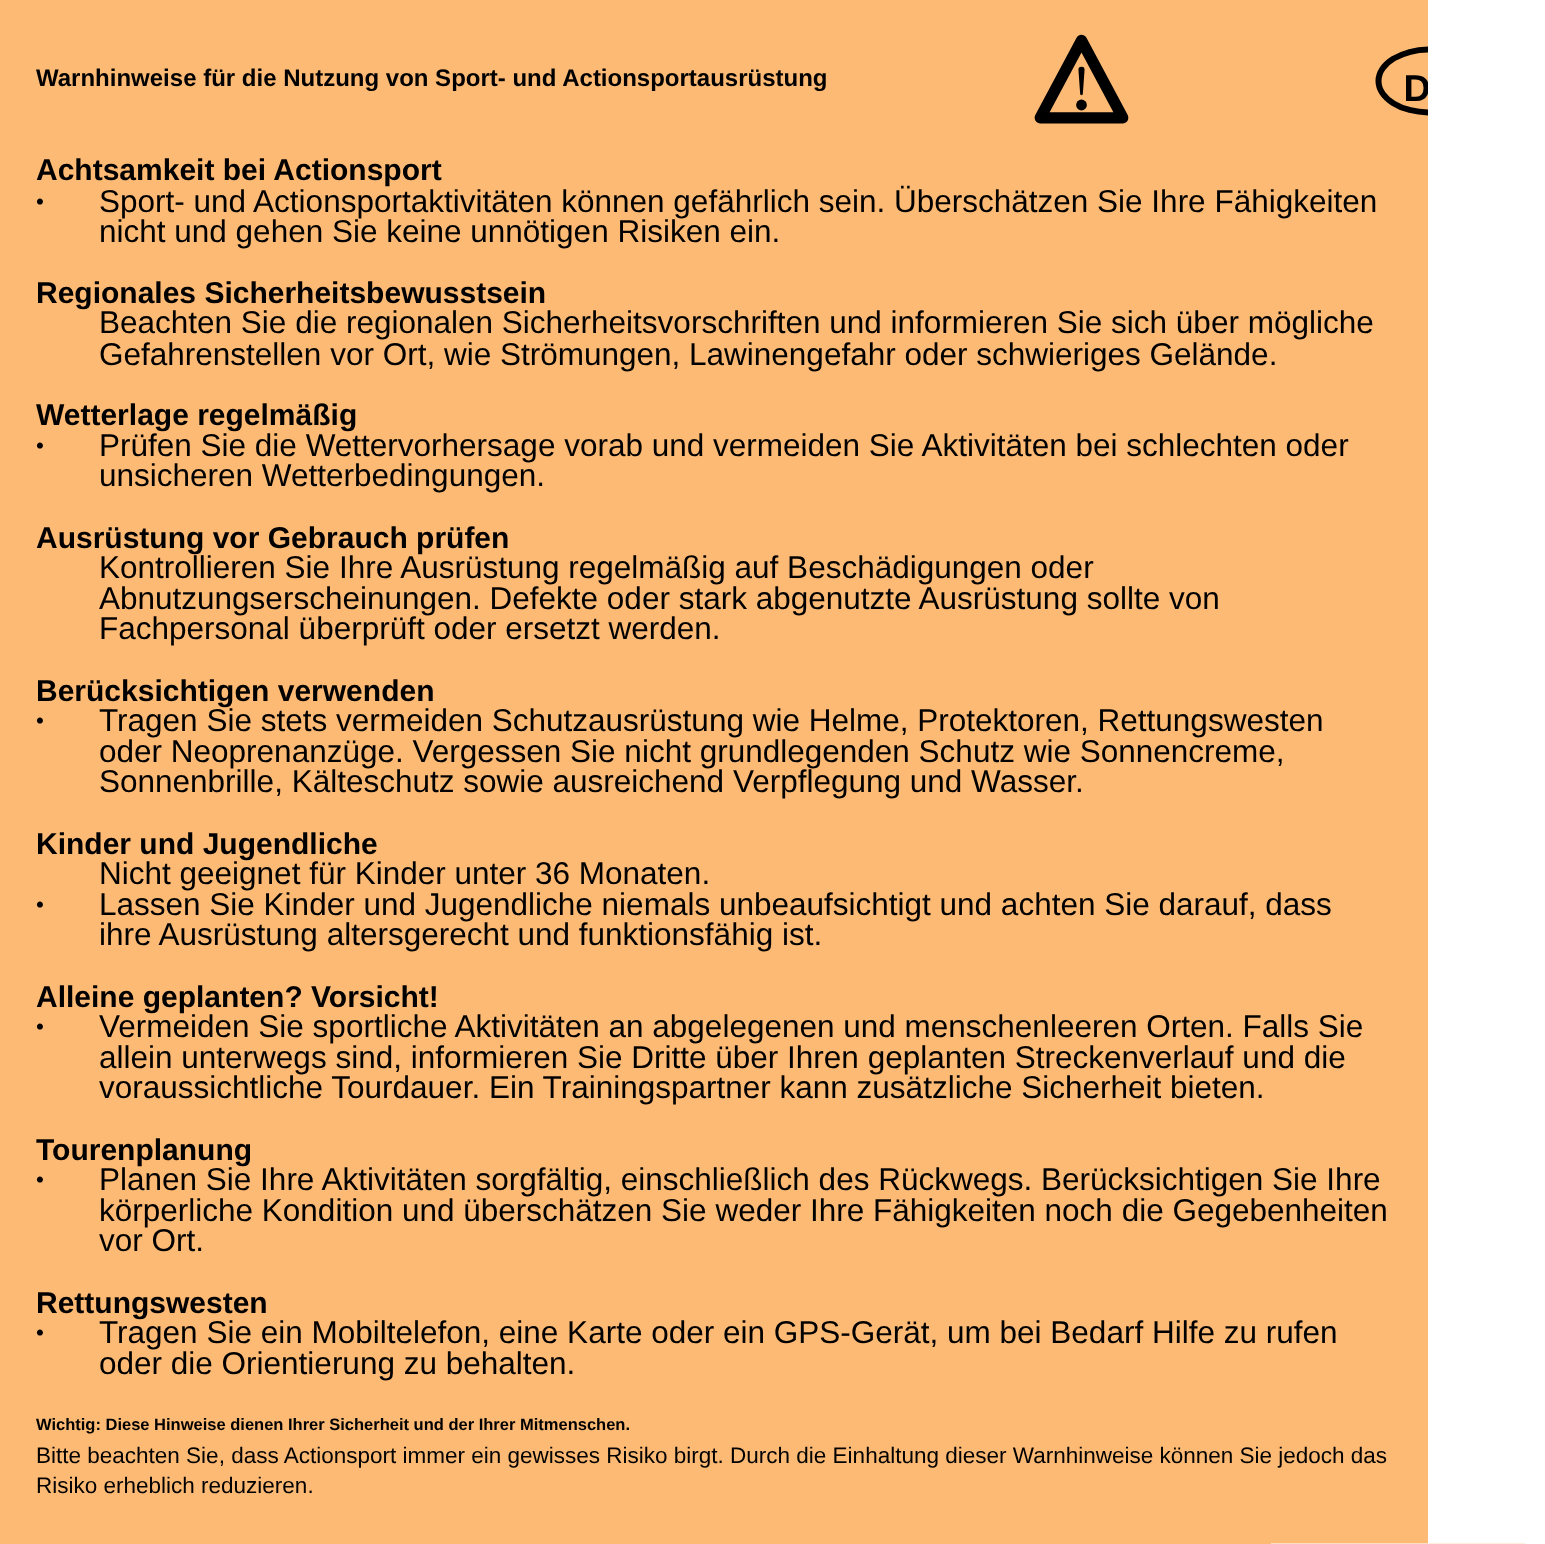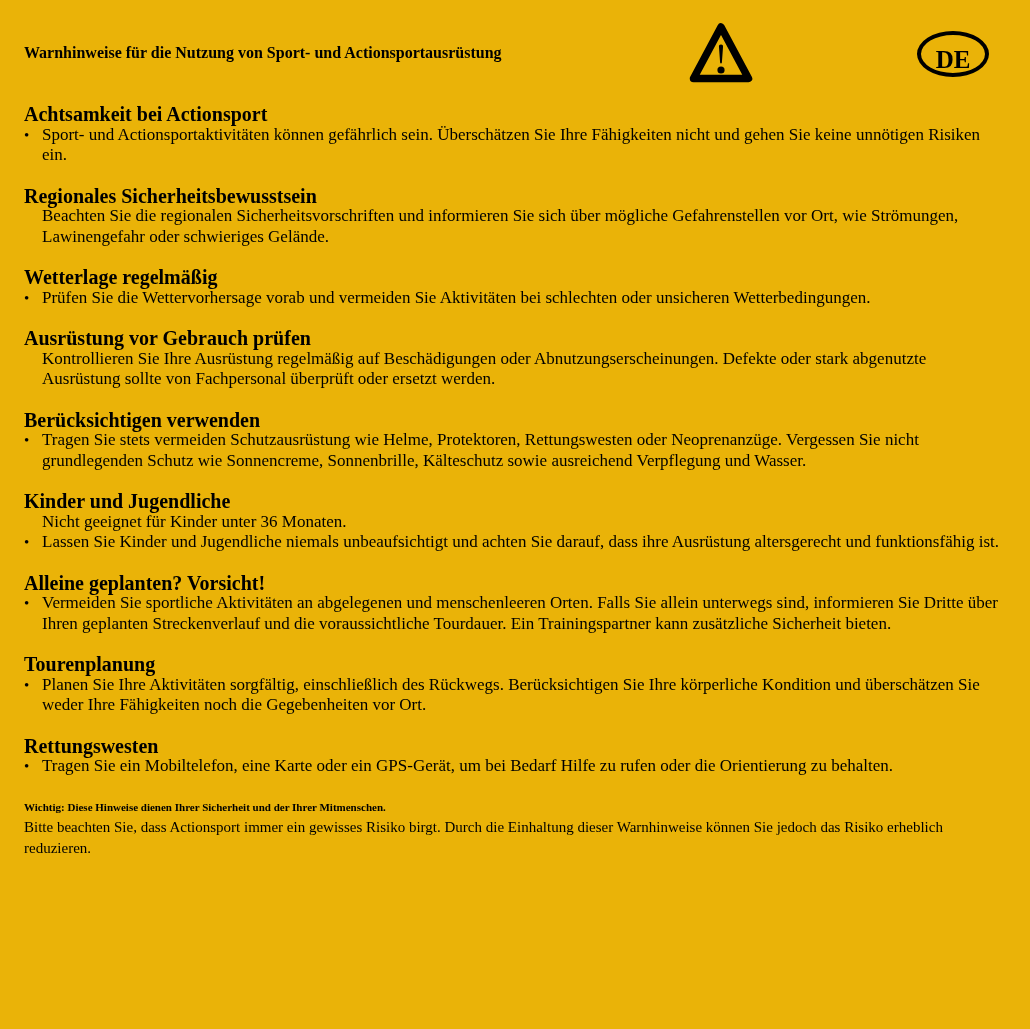--- a/index.html
+++ b/index.html
@@ -1,22 +1,22 @@
 <!DOCTYPE html>
 <html><head>
 <meta charset="utf-8">
 <style>
   * { margin: 0; padding: 0; box-sizing: border-box; }
   html, body { background: #ffffff; }
   .page {
     position: relative;
-    width: 1030px;
+    width: 952px;
     height: 1029px;
-    background: #eab308;
-    font-family: Liberation Serif, serif;
+    background: #fdba74;
+    font-family: Liberation Sans, sans-serif;
     color: #000000;
     overflow: hidden;
   }
   .doc-header {
     position: relative;
     height: 104px;
   }
   .doc-title {
     position: absolute;
     left: 24px;
@@ -66,22 +66,23 @@
     align-items: flex-start;
   }
   .bullet-marker {
     flex: 0 0 18px;
     width: 18px;
     font-size: 15px;
     line-height: 20.5px;
   }
   .item-text {
     flex: 1 1 auto;
-    font-size: 17px;
+    font-size: 21px;
     line-height: 20.5px;
+    margin-left: 24px;
   }
   .doc-footer { margin-top: 14px; }
   .footer-heading {
     font-size: 11px;
     font-weight: bold;
     line-height: 20.5px;
   }
   .footer-text {
     font-size: 15px;
     line-height: 20.5px;

